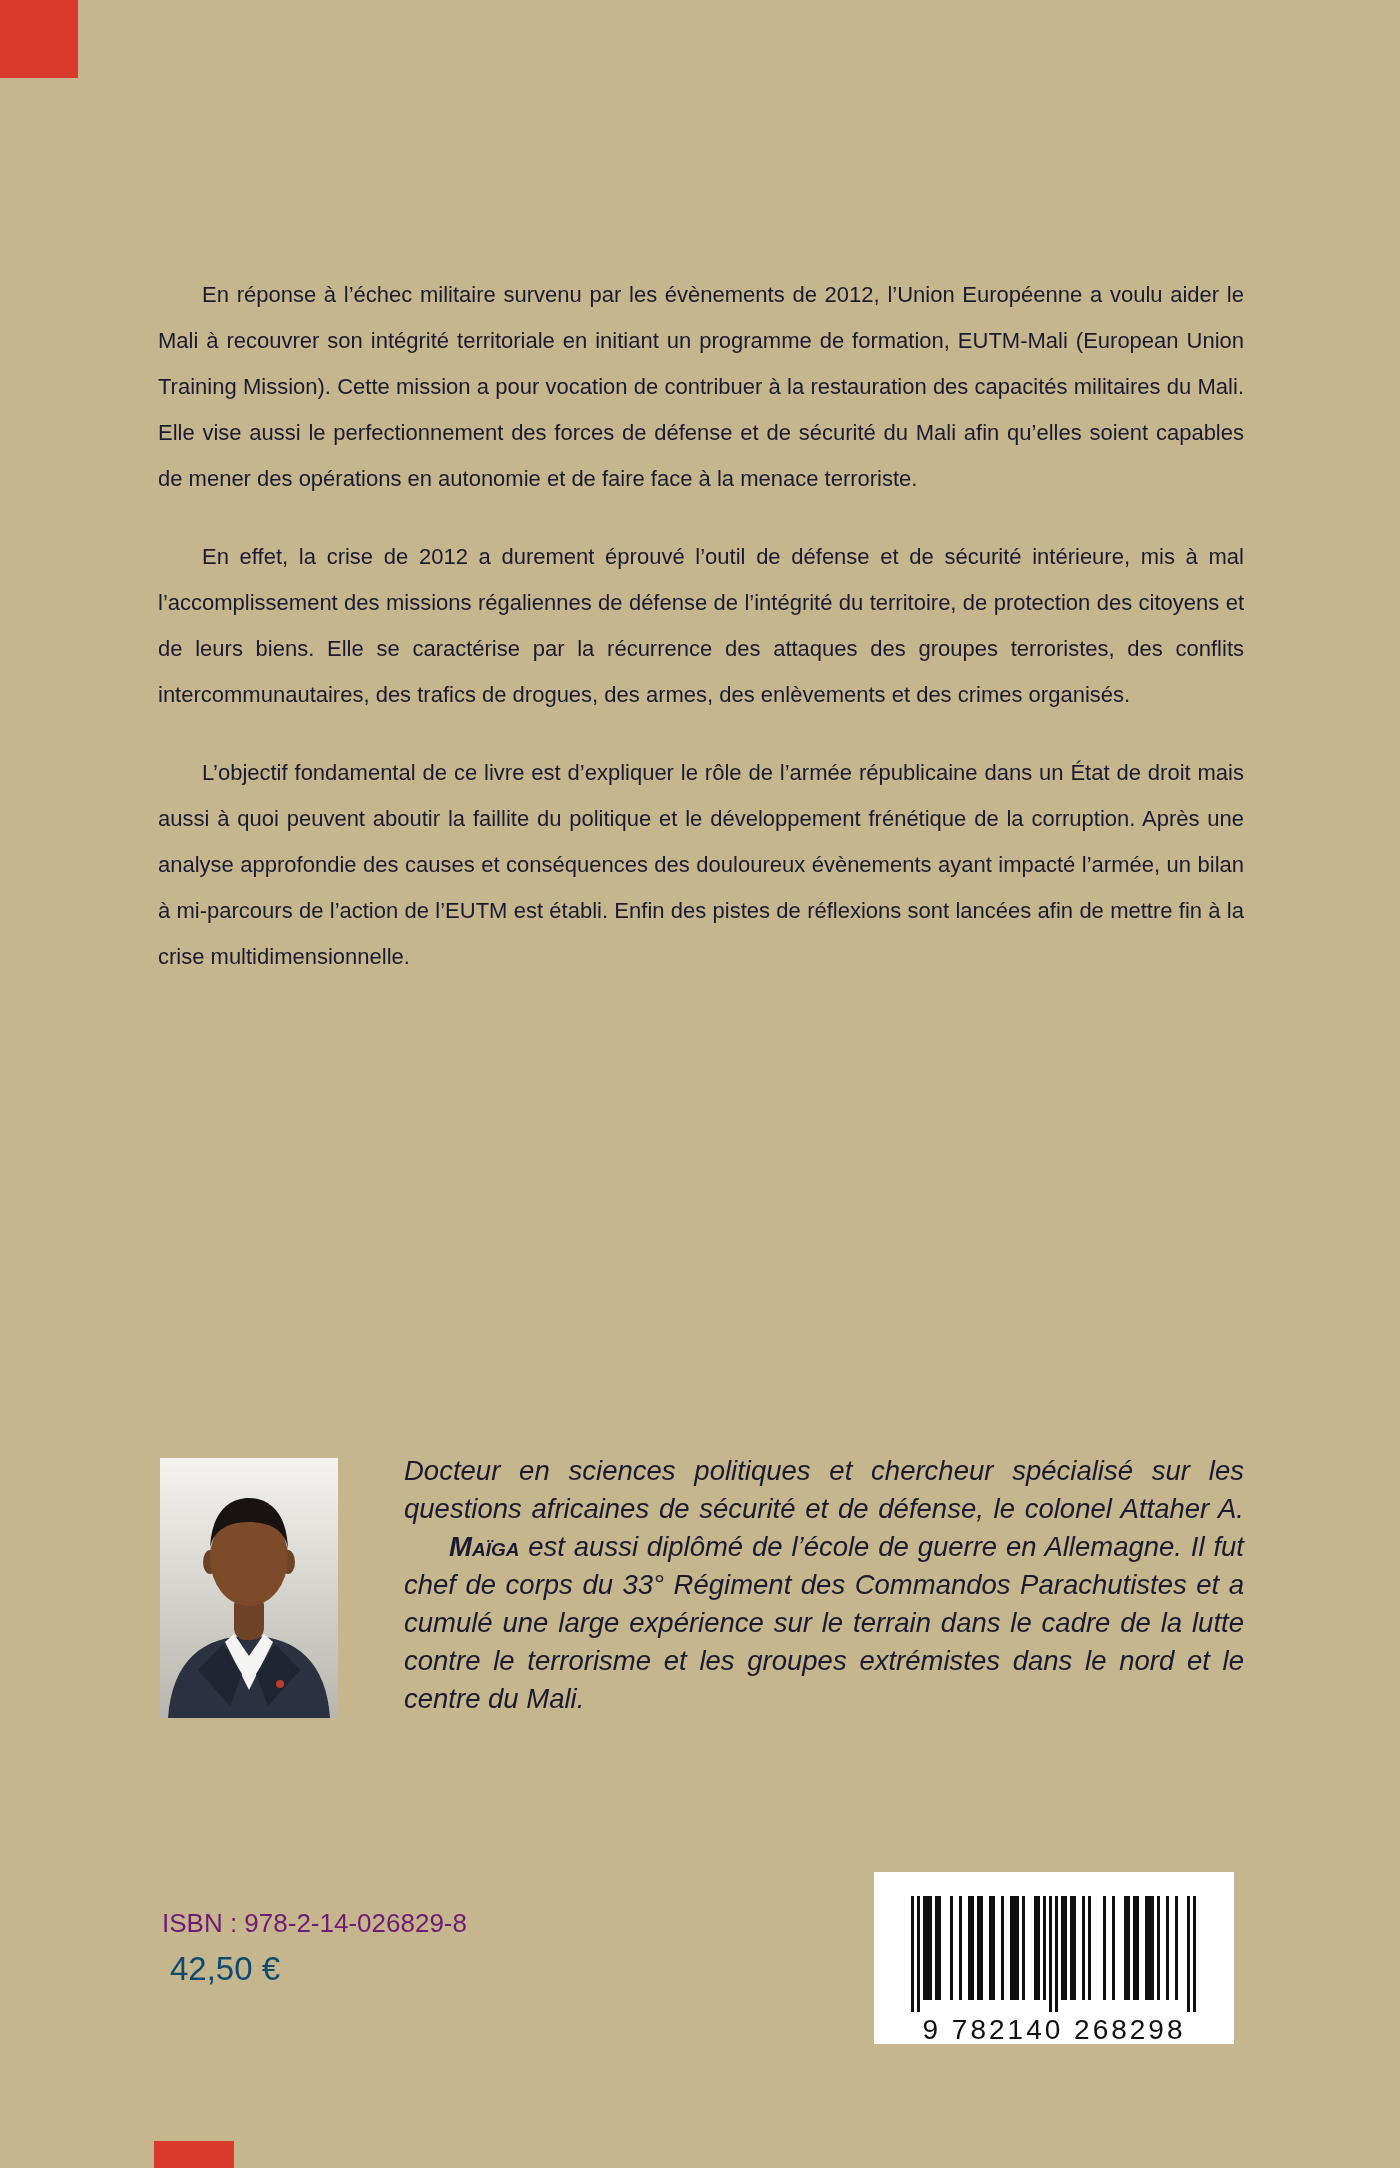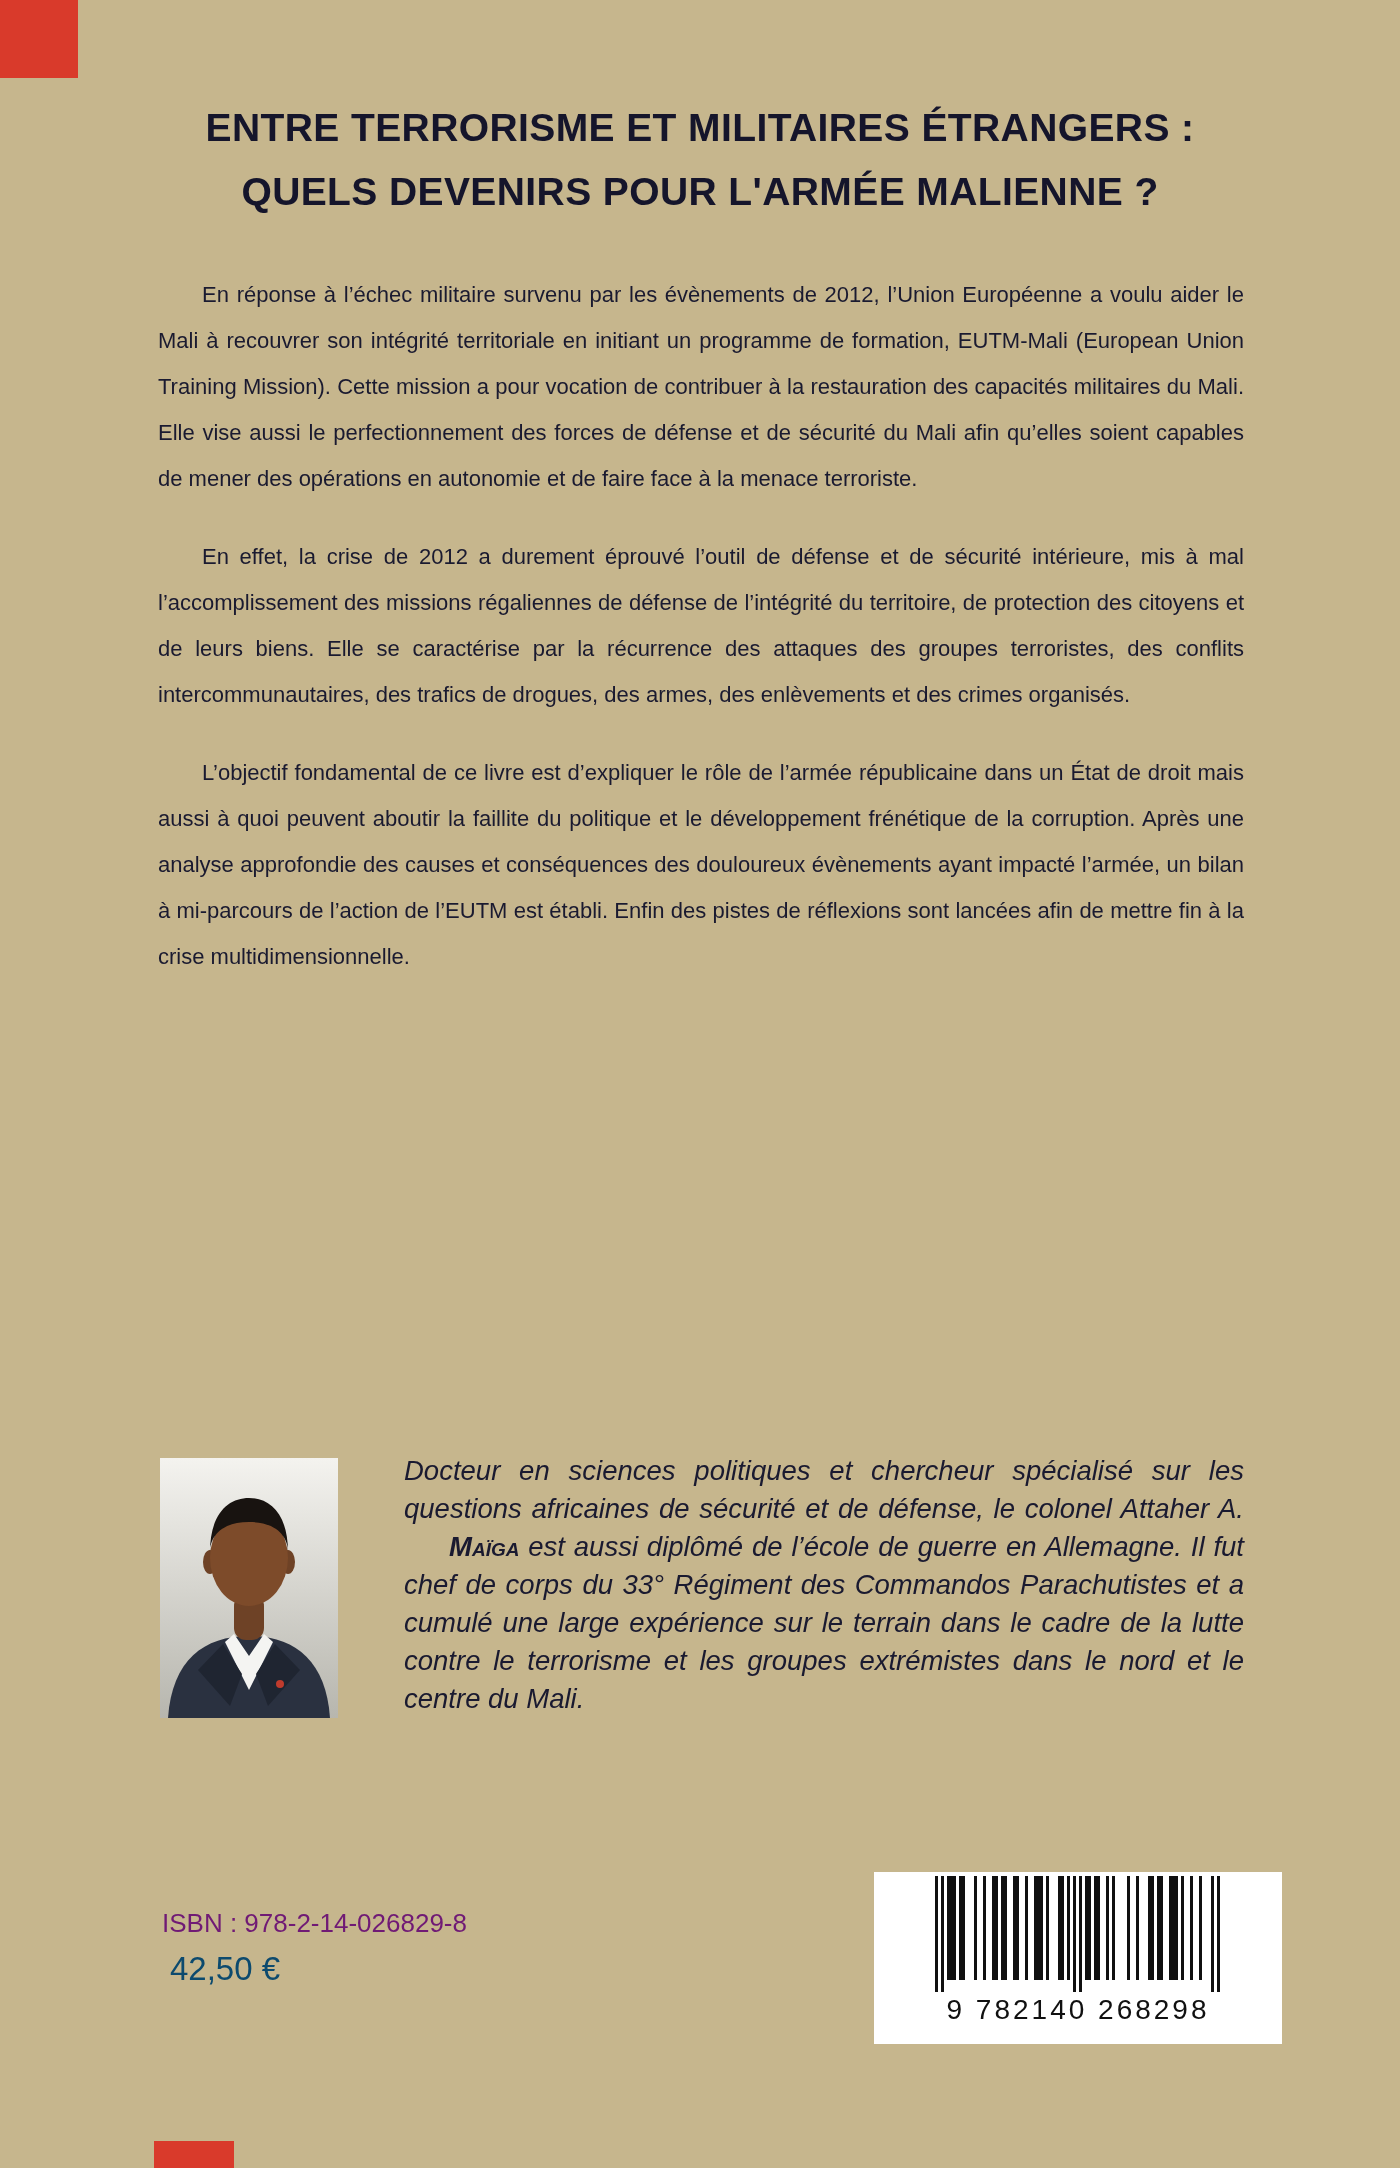--- a/index.html
+++ b/index.html
@@ -66,38 +66,34 @@
   .price {
     position: absolute;
     top: 1950px; left: 170px;
     font-size: 33px;
     color: #0c4a6e;
   }
 
   .barcode {
     position: absolute;
     left: 874px; top: 1872px;
-    width: 408px; height: 172px;
+    width: 360px; height: 172px;
     background: #ffffff;
     display: flex;
-    align-items: flex-start;
+    align-items: flex-end;
     justify-content: center;
   }
 </style>
 </head>
 <body>
 
 <div class="page">
 
   <div class="mark mark-top"></div>
 
-  <header class="title">
-    <div>ENTRE TERRORISME ET MILITAIRES ÉTRANGERS :</div>
-    <div>QUELS DEVENIRS POUR L'ARMÉE MALIENNE ?</div>
-  </header>
 
   <section class="synopsis">
     <p>En réponse à l’échec militaire survenu par les évènements de 2012, l’Union Européenne a voulu aider le Mali à recouvrer son intégrité territoriale en initiant un programme de formation, EUTM-Mali (European Union Training Mission). Cette mission a pour vocation de contribuer à la restauration des capacités militaires du Mali. Elle vise aussi le perfectionnement des forces de défense et de sécurité du Mali afin qu’elles soient capables de mener des opérations en autonomie et de faire face à la menace terroriste.</p>
     <p>En effet, la crise de 2012 a durement éprouvé l’outil de défense et de sécurité intérieure, mis à mal l’accomplissement des missions régaliennes de défense de l’intégrité du territoire, de protection des citoyens et de leurs biens. Elle se caractérise par la récurrence des attaques des groupes terroristes, des conflits intercommunautaires, des trafics de drogues, des armes, des enlèvements et des crimes organisés.</p>
     <p>L’objectif fondamental de ce livre est d’expliquer le rôle de l’armée républicaine dans un État de droit mais aussi à quoi peuvent aboutir la faillite du politique et le développement frénétique de la corruption. Après une analyse approfondie des causes et conséquences des douloureux évènements ayant impacté l’armée, un bilan à mi-parcours de l’action de l’EUTM est établi. Enfin des pistes de réflexions sont lancées afin de mettre fin à la crise multidimensionnelle.</p>
   </section>
 
   <section class="author">
     <div class="photo">
       <svg viewBox="0 0 178 260" xmlns="http://www.w3.org/2000/svg">

